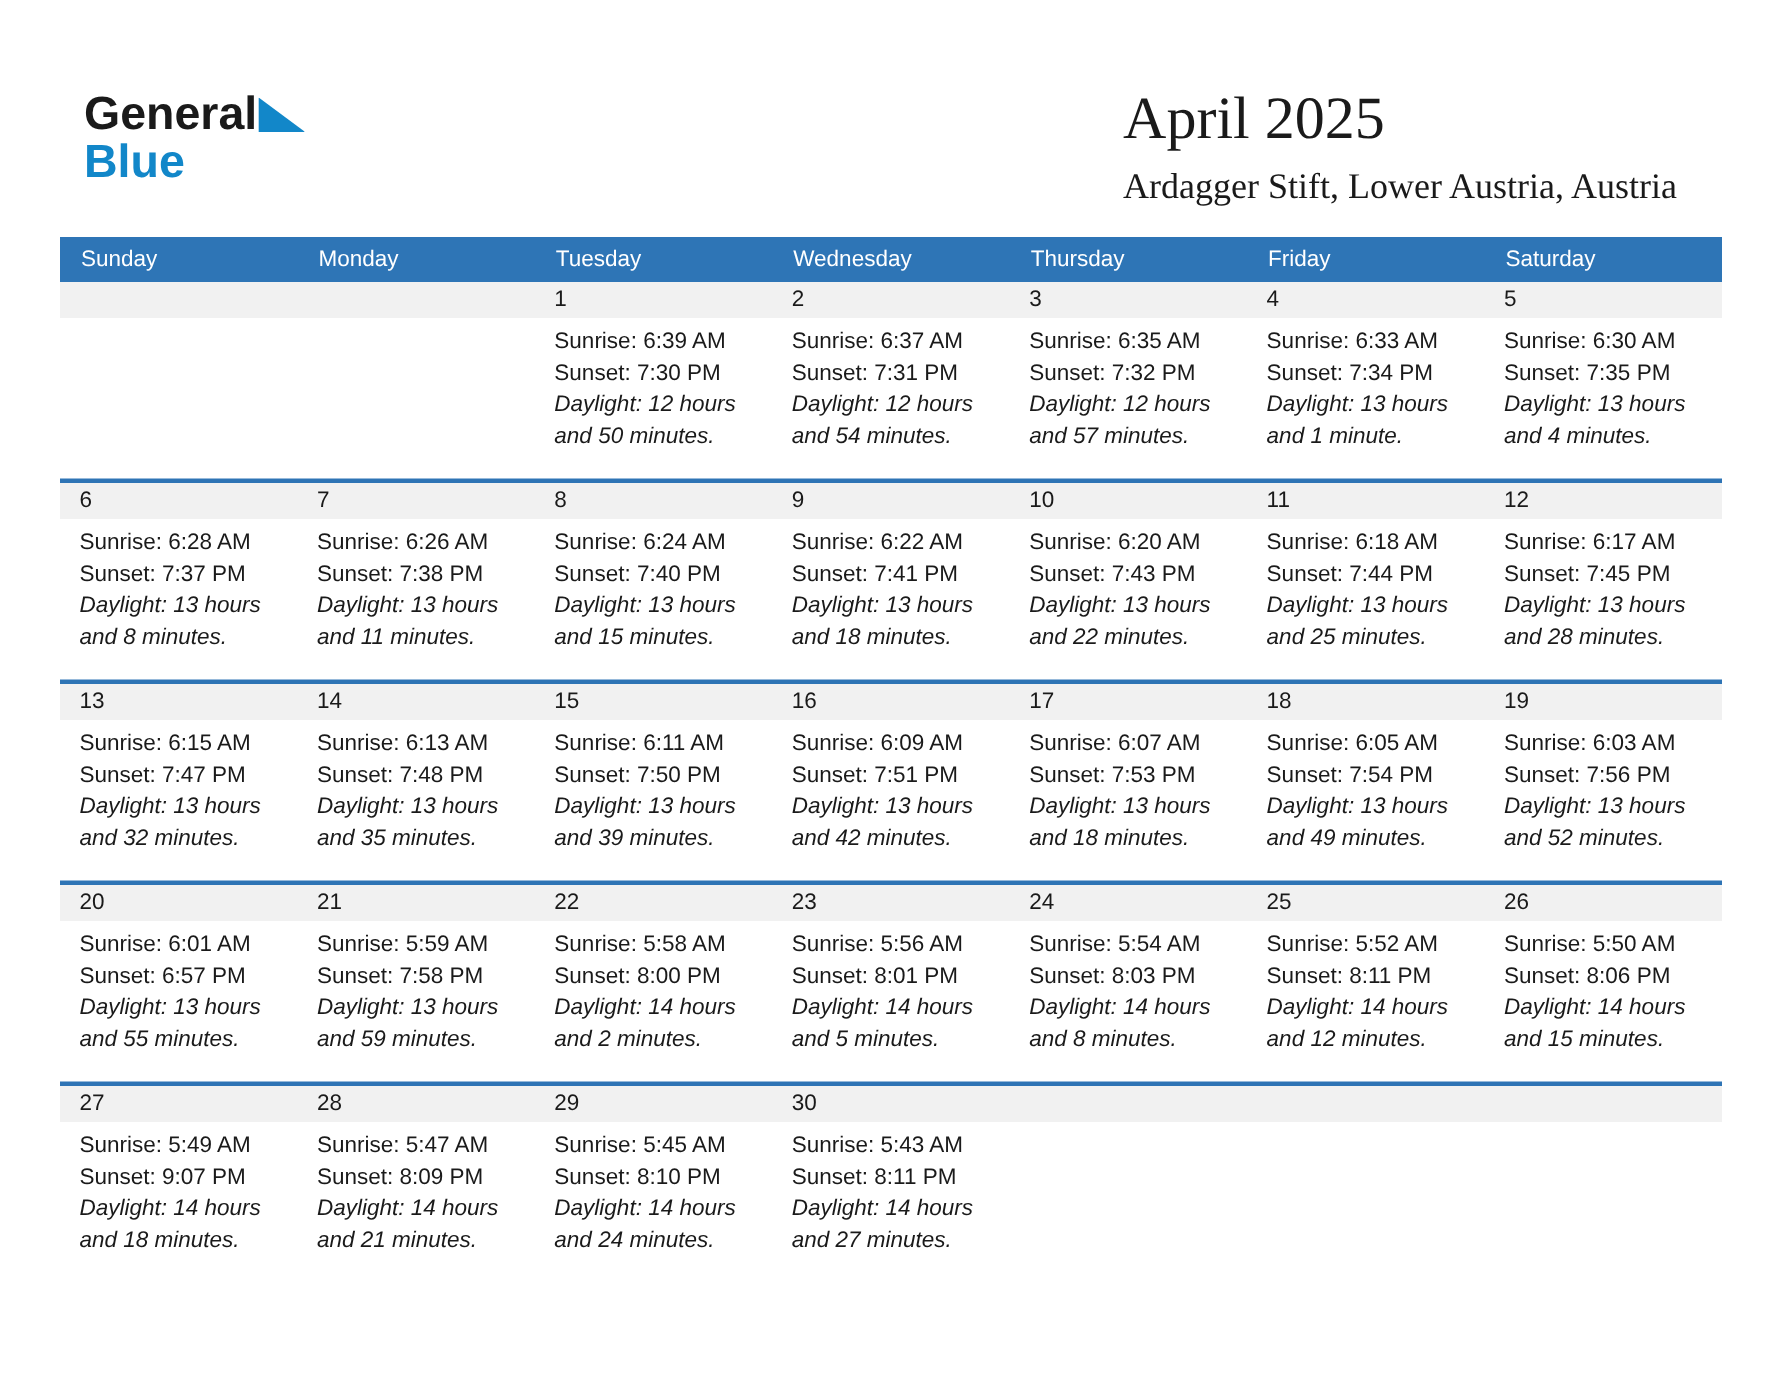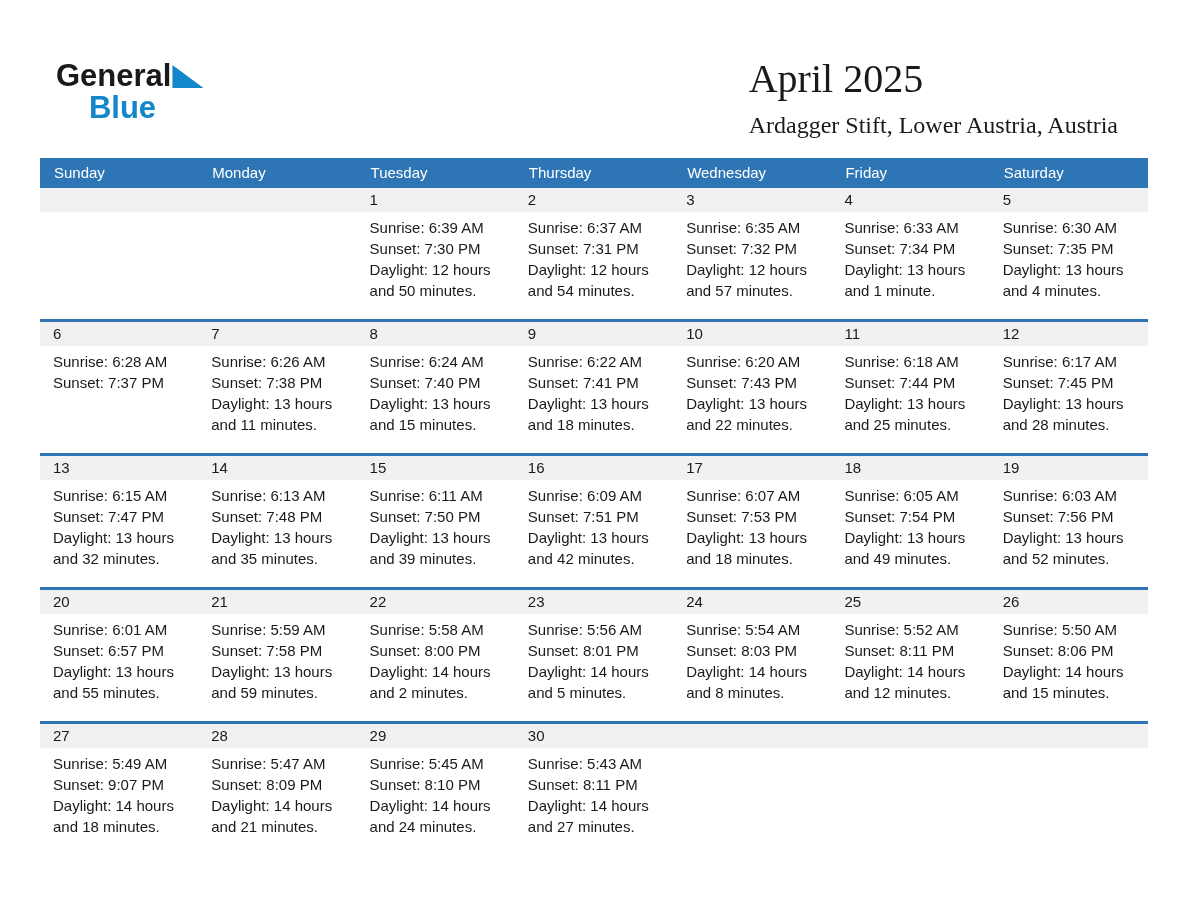--- a/index.html
+++ b/index.html
@@ -19,21 +19,21 @@
     font-size: 31px; font-weight: 600; color: #1a1a1a;
     letter-spacing: 0px; line-height: 1;
   }
   .logo-triangle {
     width: 31px; height: 23px; margin-left: 1px; margin-bottom: -2px;
     background: #1287c9;
     clip-path: polygon(0 0, 100% 100%, 0 100%);
   }
   .logo-blue {
     font-size: 31px; font-weight: 600; color: #1287c9;
-    line-height: 1; text-align: center; width: 133px; margin-top: 1px;
+    line-height: 1; text-align: left; width: 133px; margin-top: 1px;
   }
 
   
   .title-block { position: absolute; right: 70px; top: 56px; text-align: left; font-family: Liberation Serif, serif; }
   .page-title { font-size: 40px; font-weight: 400; color: #1a1a1a; line-height: 1.15; }
   .page-subtitle { font-size: 24px; font-weight: 400; color: #1a1a1a; margin-top: 10px; }
 
   
   .calendar { position: absolute; left: 40px; top: 158px; width: 1108px; }
   .cal-header { display: flex; background: #2e75b6; height: 30px; align-items: center; }
@@ -48,21 +48,21 @@
     flex: 1 1 0; font-size: 15px; line-height: 24px;
     padding-left: 13px; color: #1a1a1a;
   }
   .days { display: flex; }
   .day-cell {
     flex: 1 1 0; min-height: 107px;
     padding: 5px 10px 0 13px;
     font-size: 15px; line-height: 21px; color: #1a1a1a;
   }
   .day-line { white-space: nowrap; }
-  .day-line-wrap { white-space: normal; }
+  .day-line-wrap { white-space: normal; font-style: italic; }
 </style>
 </head>
 <body>
 
 <div class="logo">
   <div class="logo-top">
     <span class="logo-general">General</span>
     <span class="logo-triangle"></span>
   </div>
   <div class="logo-blue">Blue</div>
@@ -71,22 +71,22 @@
 <div class="title-block">
   <div class="page-title">April 2025</div>
   <div class="page-subtitle">Ardagger Stift, Lower Austria, Austria</div>
 </div>
 
 <div class="calendar">
   <div class="cal-header">
       <div class="cal-header-cell">Sunday</div>
       <div class="cal-header-cell">Monday</div>
       <div class="cal-header-cell">Tuesday</div>
+      <div class="cal-header-cell">Wednesday</div>
       <div class="cal-header-cell">Thursday</div>
-      <div class="cal-header-cell">Wednesday</div>
       <div class="cal-header-cell">Friday</div>
       <div class="cal-header-cell">Saturday</div>
     </div>
   <div id="weeks-container">
       <div class="week">
         <div class="band">
           <div class="band-cell"></div>
           <div class="band-cell"></div>
           <div class="band-cell">1</div>
           <div class="band-cell">2</div>
@@ -131,20 +131,21 @@
           <div class="band-cell">8</div>
           <div class="band-cell">9</div>
           <div class="band-cell">10</div>
           <div class="band-cell">11</div>
           <div class="band-cell">12</div>
         </div>
         <div class="days">
           <div class="day-cell">
             <div class="day-line">Sunrise: 6:28 AM</div>
             <div class="day-line">Sunset: 7:37 PM</div>
+            <div class="day-line-wrap">Daylight: 13 hours and 8 minutes.</div>
           </div>
           <div class="day-cell">
             <div class="day-line">Sunrise: 6:26 AM</div>
             <div class="day-line">Sunset: 7:38 PM</div>
             <div class="day-line-wrap">Daylight: 13 hours and 11 minutes.</div>
           </div>
           <div class="day-cell">
             <div class="day-line">Sunrise: 6:24 AM</div>
             <div class="day-line">Sunset: 7:40 PM</div>
             <div class="day-line-wrap">Daylight: 13 hours and 15 minutes.</div>

